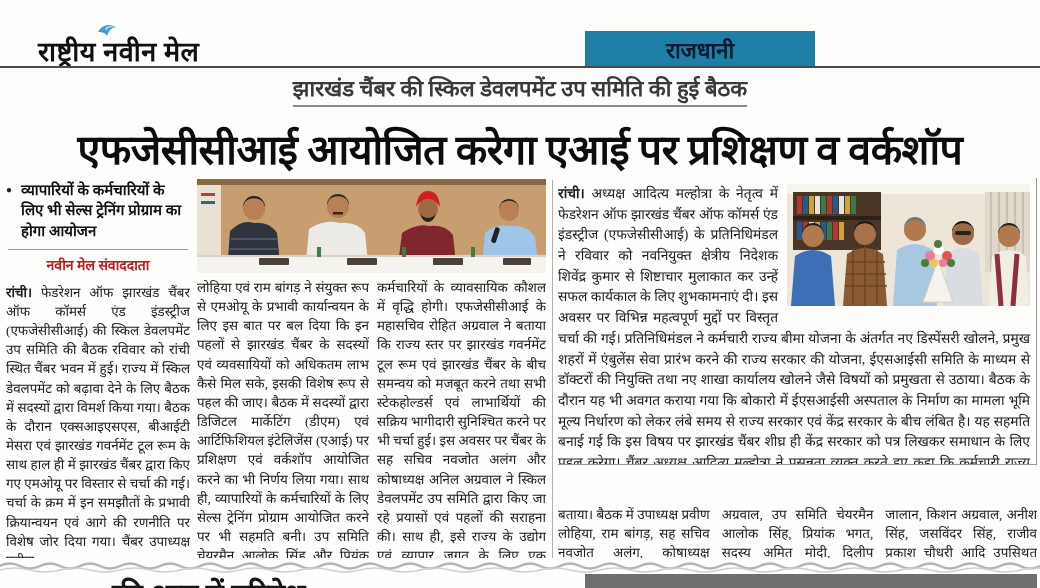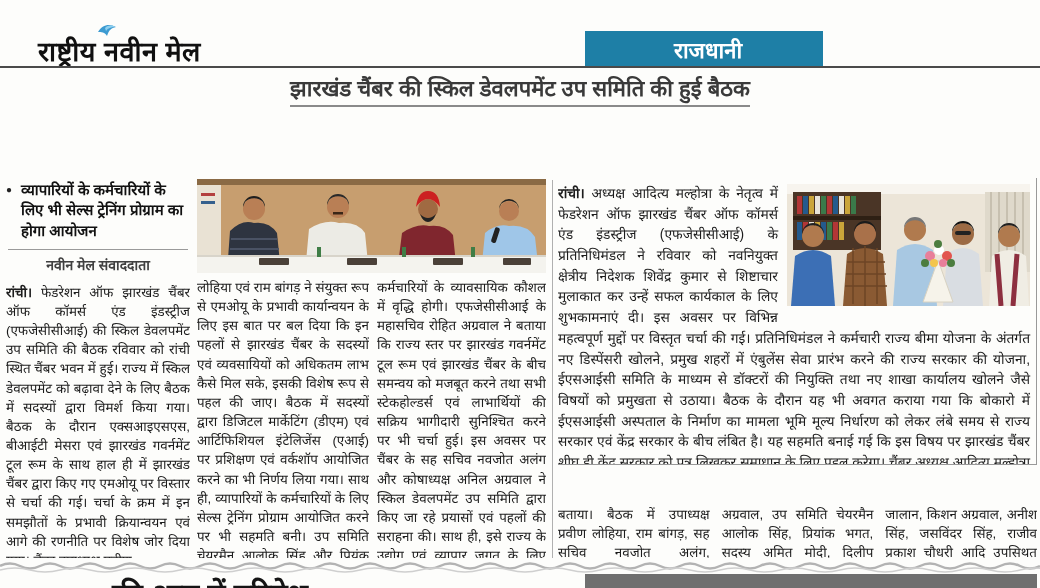--- a/index.html
+++ b/index.html
@@ -1,34 +1,34 @@
 <!DOCTYPE html>
 <html lang="hi"><head>
 <meta charset="utf-8">
 <style>
   html,body{margin:0;padding:0;background:#e9e9e9;}
   #page{position:relative;width:1040px;height:588px;background:#fdfdfb;overflow:hidden;
-        font-family:Liberation Sans, sans-serif;color:#1a1a1a;}
+        font-family:Liberation Serif, serif;color:#1a1a1a;}
   
   .masthead-title{position:absolute;left:38px;top:32px;font-size:27px;font-weight:bold;color:#101010;letter-spacing:.5px;}
   .bird{position:absolute;left:96px;top:22px;width:22px;height:16px;}
   .top-rule{position:absolute;left:0;top:66px;width:1040px;height:2px;background:#4a4a4a;}
-  .badge{position:absolute;left:585px;top:31px;width:230px;height:35px;background:#1e7fa6;color:#ffffff;
-         font-size:22px;font-weight:bold;display:flex;align-items:center;justify-content:center;padding-left:8px;}
+  .badge{position:absolute;left:585px;top:31px;width:230px;height:35px;background:#1e7fa6;color:#0f172a;
+         font-size:22px;font-weight:bold;display:flex;align-items:center;justify-content:center;}
   
   .kicker{position:absolute;left:120px;top:72px;width:800px;text-align:center;font-size:22px;font-weight:bold;color:#3a3a3a;}
   .kicker span{border-bottom:2px solid #8a8a8a;padding-bottom:4px;}
   .headline{position:absolute;left:0;top:120px;width:1040px;text-align:center;font-size:41px;font-weight:800;
             color:#0c0c0c;white-space:nowrap;letter-spacing:-.5px;}
   
   .col1{position:absolute;left:6px;top:180px;width:184px;height:378px;overflow:hidden;}
   .hl{position:relative;font-weight:bold;font-size:15px;line-height:1.35;color:#111;padding-left:15px;}
   .hl .bullet{position:absolute;left:0;top:3px;font-size:10px;color:#222;}
   .divider{height:1px;background:#9a9a9a;margin:8px 2px 5px;}
-  .byline{text-align:center;font-weight:bold;font-size:14px;color:#404040;margin-bottom:9px;}
+  .byline{text-align:center;font-weight:bold;font-size:14px;color:#b91c1c;margin-bottom:9px;}
   .body-text{font-size:13.4px;line-height:1.43;text-align:justify;color:#1c1c1c;}
   .dateline{font-weight:bold;}
   
   .photo1{position:absolute;left:197px;top:179px;width:349px;height:94px;}
   .col2{position:absolute;left:197px;top:278px;width:172px;height:280px;overflow:hidden;}
   .col3{position:absolute;left:377px;top:278px;width:169px;height:280px;overflow:hidden;}
   .vdiv{position:absolute;left:552px;top:180px;width:1px;height:378px;background:#b0b0b0;}
   
   .side{position:absolute;left:558px;top:178px;width:479px;}
   .side-headline{border-top:2px solid #555;border-bottom:2px solid #555;text-align:center;
@@ -50,20 +50,21 @@
 
   <div class="masthead-title">राष्ट्रीय नवीन मेल</div>
   <svg class="bird" viewBox="0 0 22 16">
     <path d="M2 10 C6 3,13 1,20 5 C15 6,13 8,11 14 C9 10,5 10,2 10 Z" fill="#3d9bd1"></path>
     <path d="M9 6 C12 3,16 3,19 5 C15 5,12 6,10 9 Z" fill="#8fd0ef"></path>
   </svg>
   <div class="top-rule"></div>
   <div class="badge">राजधानी</div>
 
   <div class="kicker"><span>झारखंड चैंबर की स्किल डेवलपमेंट उप समिति की हुई बैठक</span></div>
+  <div class="headline">एफजेसीसीआई आयोजित करेगा एआई पर प्रशिक्षण व वर्कशॉप</div>
 
   <div class="col1">
     <div class="hl">
       <span class="bullet">●</span>
       <span>व्यापारियों के कर्मचारियों के लिए भी सेल्स ट्रेनिंग प्रोग्राम का होगा आयोजन</span>
     </div>
     <div class="divider"></div>
     <div class="byline">नवीन मेल संवाददाता</div>
     <div class="body-text">
       <span class="dateline">रांची।</span><span> फेडरेशन ऑफ झारखंड चैंबर ऑफ कॉमर्स एंड इंडस्ट्रीज (एफजेसीसीआई) की स्किल डेवलपमेंट उप समिति की बैठक रविवार को रांची स्थित चैंबर भवन में हुई। राज्य में स्किल डेवलपमेंट को बढ़ावा देने के लिए बैठक में सदस्यों द्वारा विमर्श किया गया। बैठक के दौरान एक्सआइएसएस, बीआईटी मेसरा एवं झारखंड गवर्नमेंट टूल रूम के साथ हाल ही में झारखंड चैंबर द्वारा किए गए एमओयू पर विस्तार से चर्चा की गई। चर्चा के क्रम में इन समझौतों के प्रभावी क्रियान्वयन एवं आगे की रणनीति पर विशेष जोर दिया गया। चैंबर उपाध्यक्ष प्रवीण</span>

